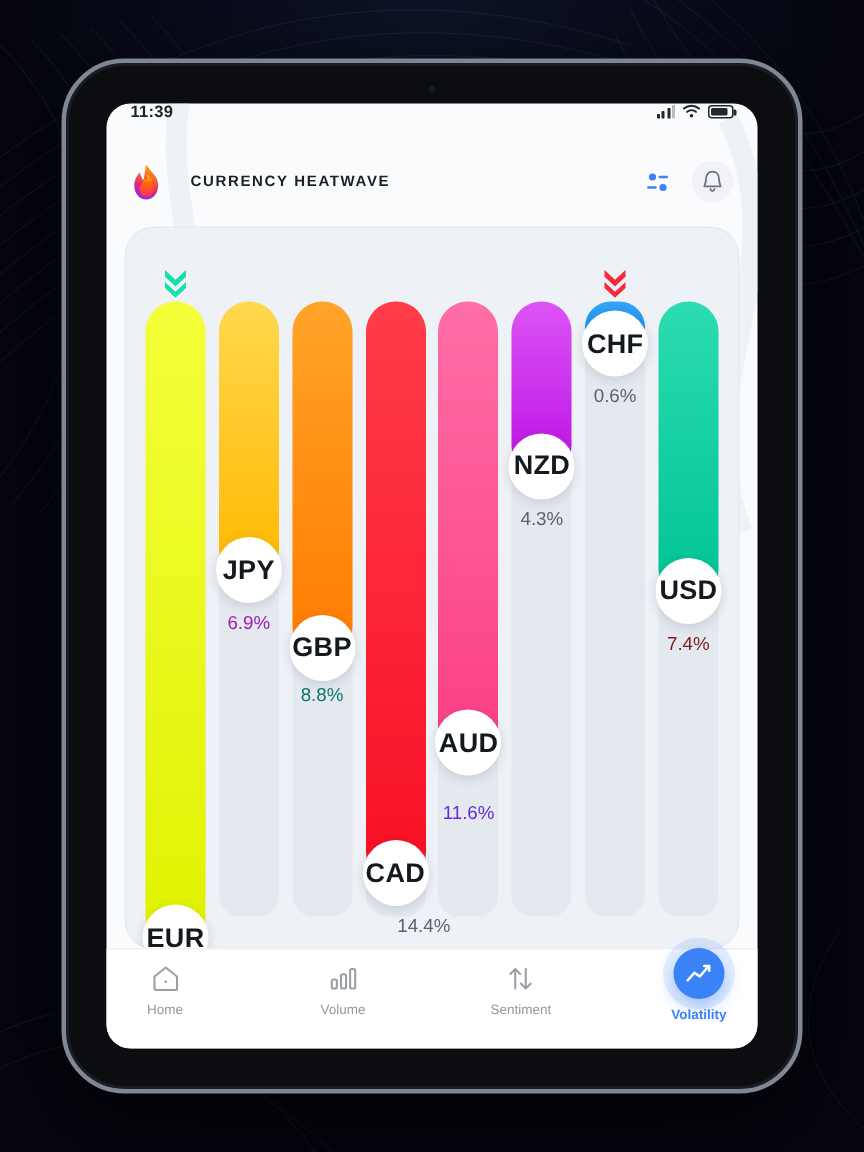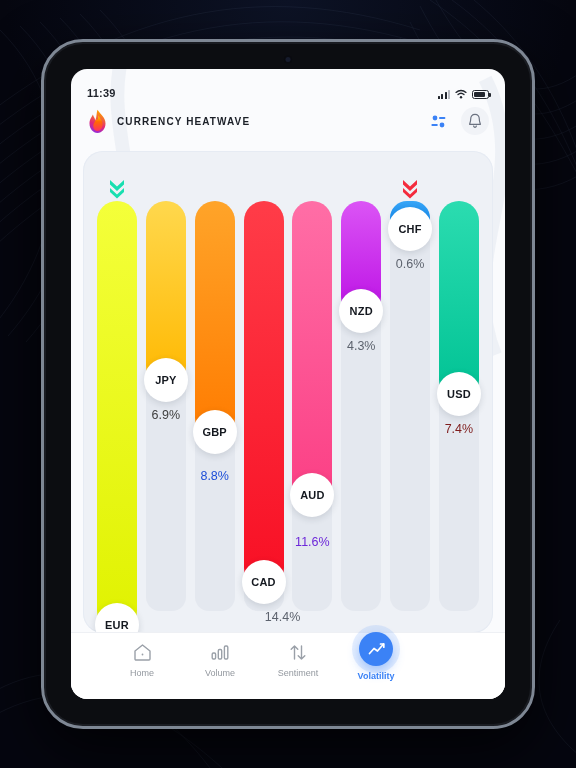--- a/index.html
+++ b/index.html
@@ -27,37 +27,37 @@
     box-shadow:0 0 0 1.5px #0a0b10;}
   #screen{
     position:absolute;left:27px;top:27px;right:27px;bottom:27px;
     background:#fafbfd;border-radius:16px;overflow:hidden;
     display:flex;flex-direction:column;
   }
   #screen-swirl{position:absolute;inset:0;pointer-events:none;}
 
   
   #statusbar{position:relative;height:30px;flex:0 0 30px;display:flex;
-    align-items:flex-end;justify-content:space-between;padding:0 16px;}
+    align-items:flex-start;justify-content:space-between;padding:0 16px;}
   #status-time{font-size:11px;font-weight:bold;color:#1d2129;letter-spacing:.2px;}
   #status-icons{display:flex;align-items:center;gap:5px;}
   .sig{display:flex;align-items:flex-end;gap:1.3px;height:9px;}
   .sig i{display:block;width:2px;background:#22262e;border-radius:.5px;}
   .sig i:nth-child(1){height:3px}.sig i:nth-child(2){height:5px}
   .sig i:nth-child(3){height:7px}.sig i:nth-child(4){height:9px;background:#b9bcc4}
   .batt{width:17px;height:9px;border:1.2px solid #22262e;border-radius:2.5px;
     position:relative;padding:1px;box-sizing:border-box;}
   .batt::after{content:"";position:absolute;right:-3px;top:2.5px;width:1.6px;
     height:3.5px;background:#22262e;border-radius:0 1px 1px 0;}
   .batt i{display:block;height:100%;width:82%;background:#22262e;border-radius:1px;}
 
   
   #appbar{position:relative;height:44px;flex:0 0 44px;display:flex;
     align-items:center;justify-content:space-between;padding:0 16px;}
-  #brand{display:flex;align-items:center;gap:9px;}
+  #brand{display:flex;align-items:center;gap:19px;}
   #brand-title{font-size:10px;font-weight:bold;letter-spacing:1.1px;color:#1b1f27;}
   #appbar-actions{display:flex;align-items:center;gap:9px;}
   .round-btn{width:28px;height:28px;border-radius:50%;background:#f1f3f7;
     display:flex;align-items:center;justify-content:center;}
   #filter-btn{background:transparent;}
 
   
   #chart-card{position:relative;margin:8px 12px 0 12px;flex:1 1 auto;
     background:#eef1f6;border-radius:20px;overflow:hidden;
     box-shadow:inset 0 0 0 1px #e6ebf3;}
@@ -66,28 +66,28 @@
   .col{position:relative;width:40px;height:100%;}
   .track{position:absolute;left:0;top:24px;bottom:0;width:40px;
     background:#e4e8ef;border-radius:20px 20px 14px 14px;}
   .fill{position:absolute;left:0;top:24px;width:40px;border-radius:20px;}
   .chev{position:absolute;left:50%;top:0;transform:translateX(-50%);
     width:20px;height:22px;}
   .pill{position:absolute;left:50%;transform:translateX(-50%);
     width:44px;height:44px;border-radius:50%;background:#fff;
     display:flex;align-items:center;justify-content:center;
     box-shadow:0 2px 7px rgba(30,40,60,.14);}
-  .pill span{font-size:11px;font-weight:bold;color:#14181f;letter-spacing:.2px;}
+  .pill span{font-size:18px;font-weight:bold;color:#14181f;letter-spacing:.2px;}
   .val{position:absolute;left:50%;transform:translateX(-50%);
     font-size:12.5px;color:#5d636e;white-space:nowrap;}
 
   
   #bottomnav{position:relative;height:58px;flex:0 0 58px;background:#fff;
-    display:flex;align-items:flex-start;justify-content:flex-start;
-    padding-top:8px;box-shadow:0 -1px 0 #eef0f4;padding-left:32px;}
+    display:flex;align-items:flex-start;justify-content:space-between;
+    padding-top:8px;box-shadow:0 -1px 0 #eef0f4;}
   .nav-item{width:78px;display:flex;flex-direction:column;align-items:center;gap:5px;}
   .nav-label{font-size:9px;color:#93989f;}
   .nav-item.active .nav-label{color:#3b82f6;font-weight:bold;}
   .nav-icon{height:22px;display:flex;align-items:center;justify-content:center;}
   .nav-item.active .nav-icon{width:34px;height:34px;border-radius:50%;
     background:#3b82f6;margin-top:-9px;
     box-shadow:0 0 0 7px rgba(59,130,246,.13),0 5px 12px rgba(59,130,246,.42);}
 </style>
 </head>
 <body>
@@ -206,29 +206,29 @@
             <div class="pill" style="top: 426px;">
               <span>EUR</span>
             </div>
           </div>
           <div class="col">
             <div class="track"></div>
             <div class="fill" style="height: 185.438px; background: linear-gradient(rgb(255, 216, 77) 0%, rgb(255, 184, 0) 100%);"></div>
             <div class="pill" style="top: 181.438px;">
               <span>JPY</span>
             </div>
-            <div class="val" style="top: 231.438px; color: #404040;">6.9%</div>
+            <div class="val" style="top: 231.438px; color: #a21caf;">6.9%</div>
           </div>
           <div class="col">
             <div class="track"></div>
             <div class="fill" style="height: 236.5px; background: linear-gradient(rgb(255, 164, 41) 0%, rgb(255, 123, 0) 100%);"></div>
             <div class="pill" style="top: 232.5px;">
               <span>GBP</span>
             </div>
-            <div class="val" style="top: 292px; color: #1d4ed8;">8.8%</div>
+            <div class="val" style="top: 279px; color: #0f766e;">8.8%</div>
           </div>
           <div class="col">
             <div class="track"></div>
             <div class="fill" style="height: 387px; background: linear-gradient(rgb(255, 60, 72) 0%, rgb(248, 15, 36) 100%);"></div>
             <div class="pill" style="top: 383px;">
               <span>CAD</span>
             </div>
             <div class="val" style="top: 433px; color: rgb(93, 99, 110); margin-left: 19px;">14.4%</div>
           </div>
           <div class="col">

